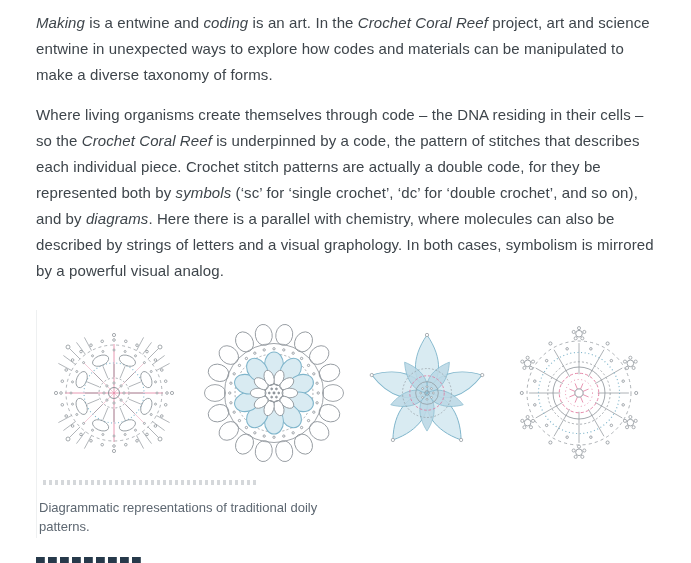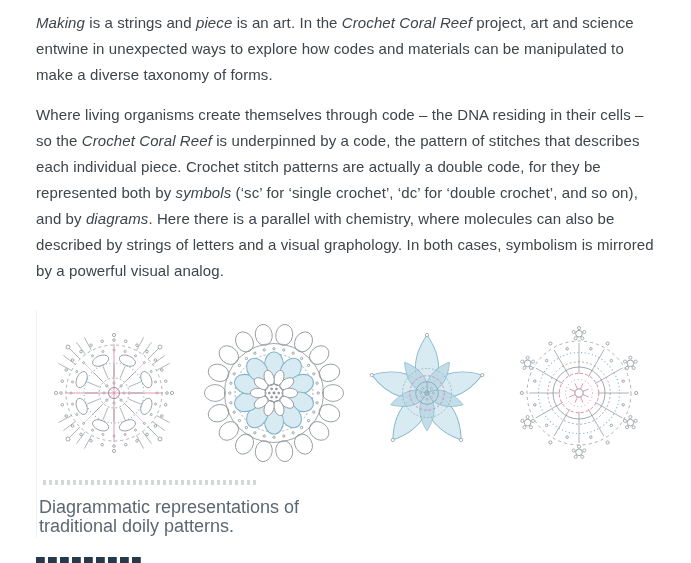--- a/index.html
+++ b/index.html
@@ -11,33 +11,33 @@
   p.body-text{font-size:15px;line-height:26px;margin:0 0 14px 0;letter-spacing:.1px;}
   p.body-text em{}
   figure.figure-block{margin:26px 0 0 0;border-left:1px solid #eef0f1;padding:4px 0 2px 2px;}
   .diagram-row{display:flex;align-items:center;gap:6px;}
   .diagram-row svg{display:block;flex:0 0 auto;background:#fff;}
   .cropped-line{
     width:215px;height:5px;margin:8px 0 0 4px;opacity:.7;
     background:repeating-linear-gradient(90deg,#c3c7cb 0 3px,transparent 3px 6px);
   }
   figcaption.figure-caption{
-    font-size:18px;line-height:19px;color:#5d6771;max-width:330px;margin:13px 0 0 0;
+    font-size:13px;line-height:19px;color:#5d6771;max-width:330px;margin:13px 0 0 0;
   }
   .cropped-dark{
     position:absolute;left:36px;bottom:0;width:108px;height:6px;
     background:repeating-linear-gradient(90deg,#26394a 0 8px,#51606d 8px 9px,transparent 9px 12px);
   }
 </style>
 </head>
 <body>
 
 <div class="content">
 
-  <p class="body-text"><em>Making</em><span> is a strings and </span><em>piece</em><span> is an art. In the </span><em>Crochet Coral Reef</em><span> project, art and science entwine in unexpected ways to explore how codes and materials can be manipulated to make a diverse taxonomy of forms.</span></p>
+  <p class="body-text"><em>Making</em><span> is a entwine and </span><em>coding</em><span> is an art. In the </span><em>Crochet Coral Reef</em><span> project, art and science entwine in unexpected ways to explore how codes and materials can be manipulated to make a diverse taxonomy of forms.</span></p>
 
   <p class="body-text"><span>Where living organisms create themselves through code – the DNA residing in their cells – so the </span><em>Crochet Coral Reef</em><span> is underpinned by a code, the pattern of stitches that describes each individual piece. Crochet stitch patterns are actually a double code, for they be represented both by </span><em>symbols</em><span> (‘sc’ for ‘single crochet’, ‘dc’ for ‘double crochet’, and so on), and by </span><em>diagrams</em><span>. Here there is a parallel with chemistry, where molecules can also be described by strings of letters and a visual graphology. In both cases, symbolism is mirrored by a powerful visual analog.</span></p>
 
   <figure class="figure-block">
     <div class="diagram-row">
       <svg width="150" height="150" viewBox="0 0 150 150">
           <line x1="75" y1="26" x2="75" y2="124" stroke="#e06e96" stroke-width="0.8" opacity="0.9"></line>
           <line x1="26" y1="75" x2="124" y2="75" stroke="#e06e96" stroke-width="0.8" opacity="0.9"></line>
           <line x1="44" y1="44" x2="106" y2="106" stroke="#e06e96" stroke-width="0.6" opacity="0.6"></line>
           <line x1="106" y1="44" x2="44" y2="106" stroke="#e06e96" stroke-width="0.6" opacity="0.6"></line>

